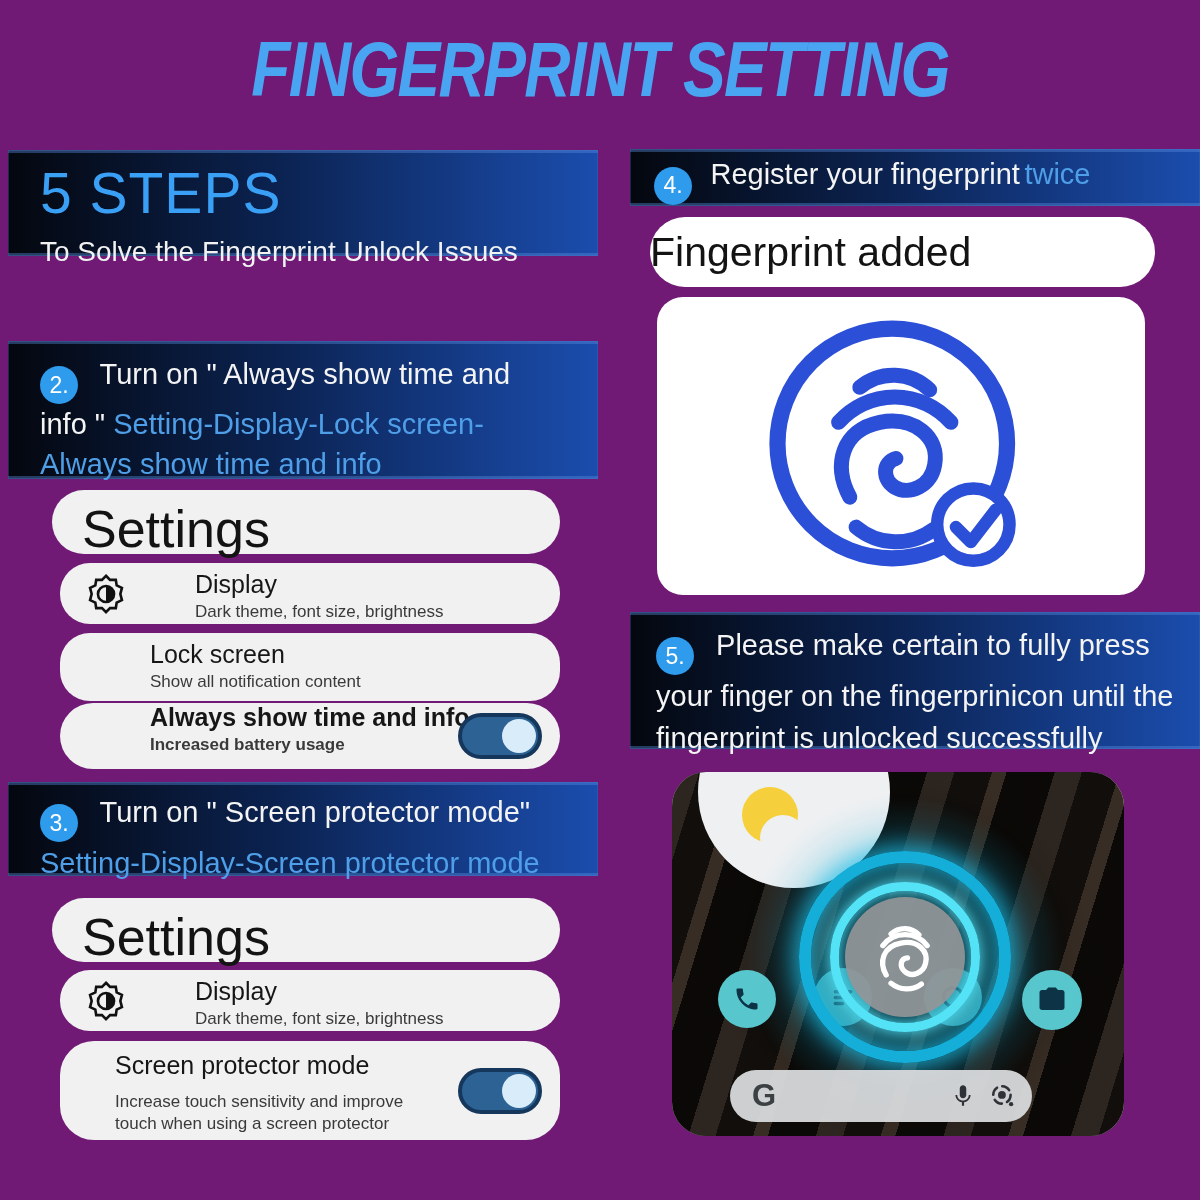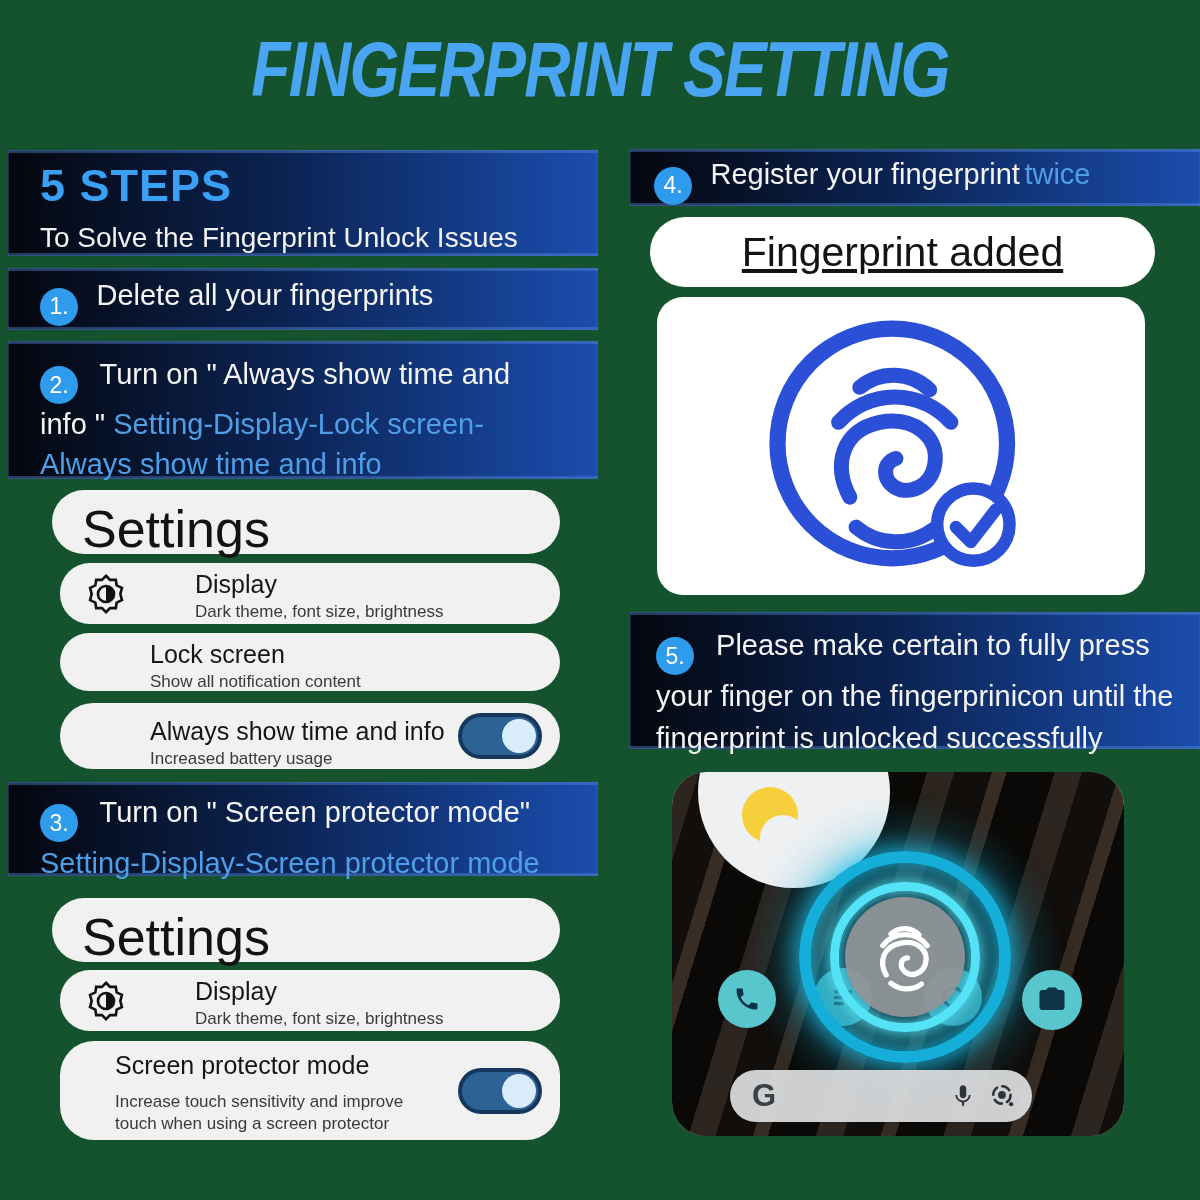--- a/index.html
+++ b/index.html
@@ -1,56 +1,56 @@
 <!DOCTYPE html>
 <html><head>
 <meta charset="utf-8">
 <style>
   html,body{margin:0;padding:0;background:#000;}
-  .page{position:relative;width:1200px;height:1200px;background:#14532d;overflow:hidden;
+  .page{position:relative;width:1200px;height:1200px;background:#701a75;overflow:hidden;
         font-family:"Liberation Sans", sans-serif;}
 
   
   .title{position:absolute;left:0;top:24px;width:100%;text-align:center;
          color:#49a4f1;font-size:78px;font-weight:bold;font-style:italic;
          letter-spacing:-2px;transform:scaleX(.82);transform-origin:center;}
 
   
   .band{position:absolute;background:linear-gradient(90deg,#04070e 0%,#0b2250 45%,#1b4dae 100%);
         box-shadow:inset 0 3px 0 rgba(90,140,220,.40), inset 0 -3px 0 rgba(90,140,220,.40),
                    inset 0 0 0 1px rgba(60,110,190,.35);
         color:#f4f4f4;box-sizing:border-box;}
   .band p{margin:0;}
   .badge{display:inline-flex;width:38px;height:38px;border-radius:50%;background:#2e9bed;
          color:#fff;font-size:23px;align-items:center;justify-content:center;
          margin-right:14px;vertical-align:-9px;flex:none;}
   .step-text{font-size:29px;color:#f4f4f4;}
   .link{color:#4f9fe8;}
-  .intro-h{color:#3aa0f5;font-size:45px;font-weight:bold;letter-spacing:1px;}
+  .intro-h{color:#3aa0f5;font-size:57px;font-weight:normal;letter-spacing:1px;}
   .intro-sub{color:#f2f2f2;font-size:28px;margin-top:10px;}
 
   
   .pill{position:absolute;background:#f1f1f2;border-radius:32px;box-sizing:border-box;color:#141414;}
   .pill .hdr{font-size:52px;color:#131313;padding:9px 0 0 30px;}
   .row-title{font-size:25px;color:#161616;}
   .row-sub{font-size:17px;color:#3a3a3a;margin-top:3px;}
   .row-pad{padding:7px 0 0 90px;}
   .row-pad-icon{padding:7px 0 0 135px;}
   .row-icon{position:absolute;left:25px;top:50%;transform:translateY(-50%);width:42px;height:42px;}
 
   .toggle{position:absolute;right:18px;top:50%;transform:translateY(-50%);
           width:84px;height:46px;border-radius:23px;background:#2d6295;
           border:4px solid #16375c;box-sizing:border-box;}
   .toggle .knob{position:absolute;right:2px;top:2px;width:34px;height:34px;border-radius:50%;
           background:#d9ecf9;}
 
   
   .added-pill{position:absolute;left:650px;top:217px;width:505px;height:70px;border-radius:35px;
           background:#fff;color:#131313;font-size:41px;display:flex;align-items:center;
-          justify-content:center;text-decoration:underline;}
+          justify-content:flex-start;}
   .fp-card{position:absolute;left:657px;top:297px;width:488px;height:298px;border-radius:26px;
           background:#fff;display:flex;align-items:center;justify-content:center;}
 
   
   .phone{position:absolute;left:672px;top:772px;width:452px;height:364px;border-radius:34px;
          overflow:hidden;background:#1b1714;
          box-shadow:inset 9px 0 6px -4px rgba(255,255,255,.95),
                     inset -11px 0 7px -5px rgba(255,255,255,.95),
                     inset -18px 0 8px -11px rgba(190,190,190,.55),
                     inset 0 5px 7px -4px rgba(255,255,255,.30),
@@ -87,24 +87,20 @@
 
 <div class="page">
 
   <div class="title">FINGERPRINT SETTING</div>
 
   <section class="band blk" style="left:8px;top:150px;width:590px;height:106px;padding:10px 0 0 32px;">
     <div class="intro-h">5 STEPS</div>
     <div class="intro-sub">To Solve the Fingerprint Unlock Issues</div>
   </section>
 
-  <section class="band blk" style="left:8px;top:268px;width:590px;height:62px;padding:11px 0 0 32px;">
-    <span class="badge">1.</span>
-    <span class="step-text">Delete all your fingerprints</span>
-  </section>
 
   <section class="band blk" style="left:8px;top:341px;width:590px;height:138px;padding:13px 34px 0 32px;">
     <p style="font-size:29px;line-height:40px;">
       <span class="badge">2.</span>
       <span class="step-text">Turn on " Always show time and info "</span>
       <span class="step-text link">Setting-Display-Lock screen-Always show time and info</span>
     </p>
   </section>
 
   <div class="pill blk" style="left:52px;top:490px;width:508px;height:64px;">
@@ -116,29 +112,29 @@
       <path d="M12 1.6l2.3 2.3h3.3l.5 3.2 3 1.4-.9 3.5.9 3.5-3 1.4-.5 3.2h-3.3L12 22.4l-2.3-2.3H6.4l-.5-3.2-3-1.4.9-3.5-.9-3.5 3-1.4.5-3.2h3.3L12 1.6z" fill="none" stroke="#111" stroke-width="1.5"></path>
       <circle cx="12" cy="12" r="4.6" fill="none" stroke="#111" stroke-width="1.5"></circle>
       <path d="M12 7.4a4.6 4.6 0 0 1 0 9.2z" fill="#111"></path>
     </svg>
     <div class="row-pad-icon">
       <div class="row-title">Display</div>
       <div class="row-sub">Dark theme, font size, brightness</div>
     </div>
   </div>
 
-  <div class="pill blk" style="left:60px;top:633px;width:500px;height:58px;border-radius:30px;">
+  <div class="pill blk" style="left:60px;top:633px;width:500px;height:68px;border-radius:30px;">
     <div class="row-pad">
       <div class="row-title">Lock screen</div>
       <div class="row-sub">Show all notification content</div>
     </div>
   </div>
 
   <div class="pill blk" style="left:60px;top:703px;width:500px;height:66px;border-radius:33px;">
-    <div class="row-pad" style="padding-top:14px;">
+    <div class="row-pad" style="padding-top:0;font-weight:bold;">
       <div class="row-title">Always show time and info</div>
       <div class="row-sub">Increased battery usage</div>
     </div>
     <div class="toggle">
         <div class="knob"></div>
       </div>
   </div>
 
   <section class="band blk" style="left:8px;top:782px;width:590px;height:94px;padding:9px 6px 0 32px;">
     <p style="font-size:29px;line-height:42px;">

